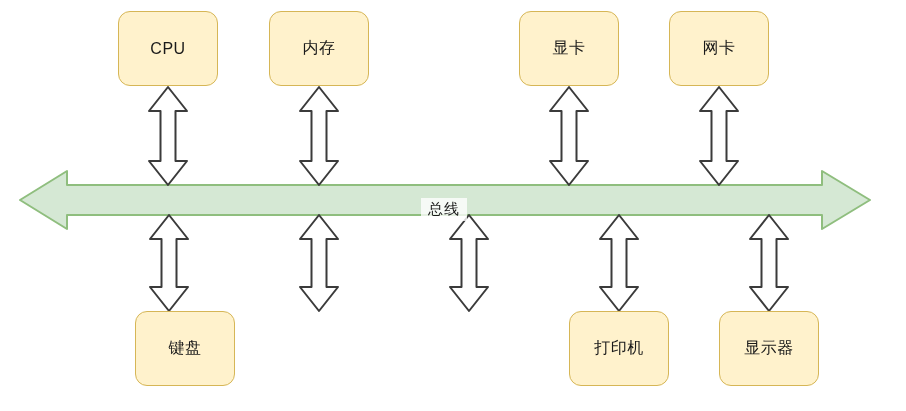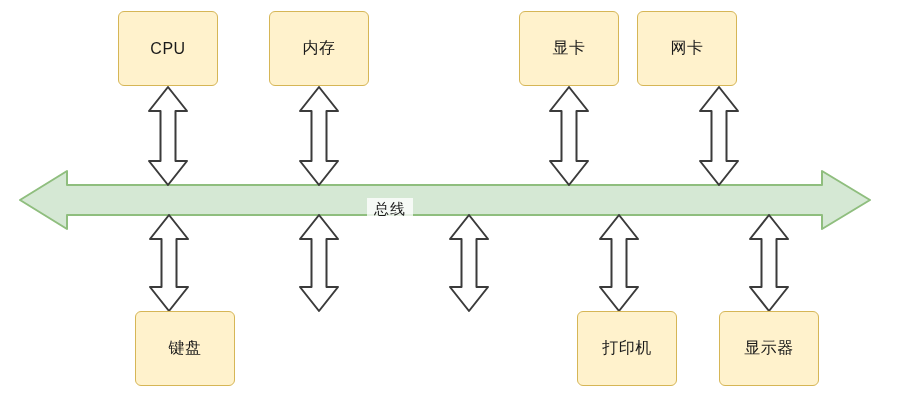--- a/index.html
+++ b/index.html
@@ -23,38 +23,38 @@
     stroke: var(--arrow-outline, #3b3b3b);
     stroke-width: 2;
     stroke-linejoin: round;
   }
   .node {
     position: absolute;
     width: 100px;
     height: 75px;
     background: var(--node-fill, #fff2cc);
     border: 1.5px solid var(--node-border, #d6b656);
-    border-radius: 6px;
+    border-radius: 12px;
     box-sizing: border-box;
     display: flex;
     align-items: center;
     justify-content: center;
     font-size: 16px;
     color: #1a1a1a;
     letter-spacing: 0.5px;
   }
   .bus-label-wrap {
     position: absolute;
     left: 367px;
     top: 185px;
     width: 100px;
     height: 48px;
     display: flex;
     align-items: center;
-    justify-content: flex-start;
+    justify-content: flex-end;
   }
   .bus-label-wrap span {
     background: rgba(255, 255, 255, 0.78);
     padding: 2px 7px;
     font-size: 15px;
     color: #1a1a1a;
     letter-spacing: 1px;
   }
 </style>
 </head>
@@ -81,28 +81,28 @@
 
   <div class="node" style="left:118px; top:11px;">
     <span>CPU</span>
   </div>
   <div class="node" style="left:269px; top:11px;">
     <span>内存</span>
   </div>
   <div class="node" style="left:519px; top:11px;font-family:Liberation Serif, serif;">
     <span>显卡</span>
   </div>
-  <div class="node" style="left:637px; top:11px;">
+  <div class="node" style="left:669px; top:11px;">
     <span>网卡</span>
   </div>
 
   <div class="node" style="left:135px; top:311px;">
     <span>键盘</span>
   </div>
-  <div class="node" style="left:569px; top:311px;margin-left:8px;">
+  <div class="node" style="left:569px; top:311px;">
     <span>打印机</span>
   </div>
   <div class="node" style="left:719px; top:311px;">
     <span>显示器</span>
   </div>
 
   <div class="bus-label-wrap">
     <span>总线</span>
   </div>
 

